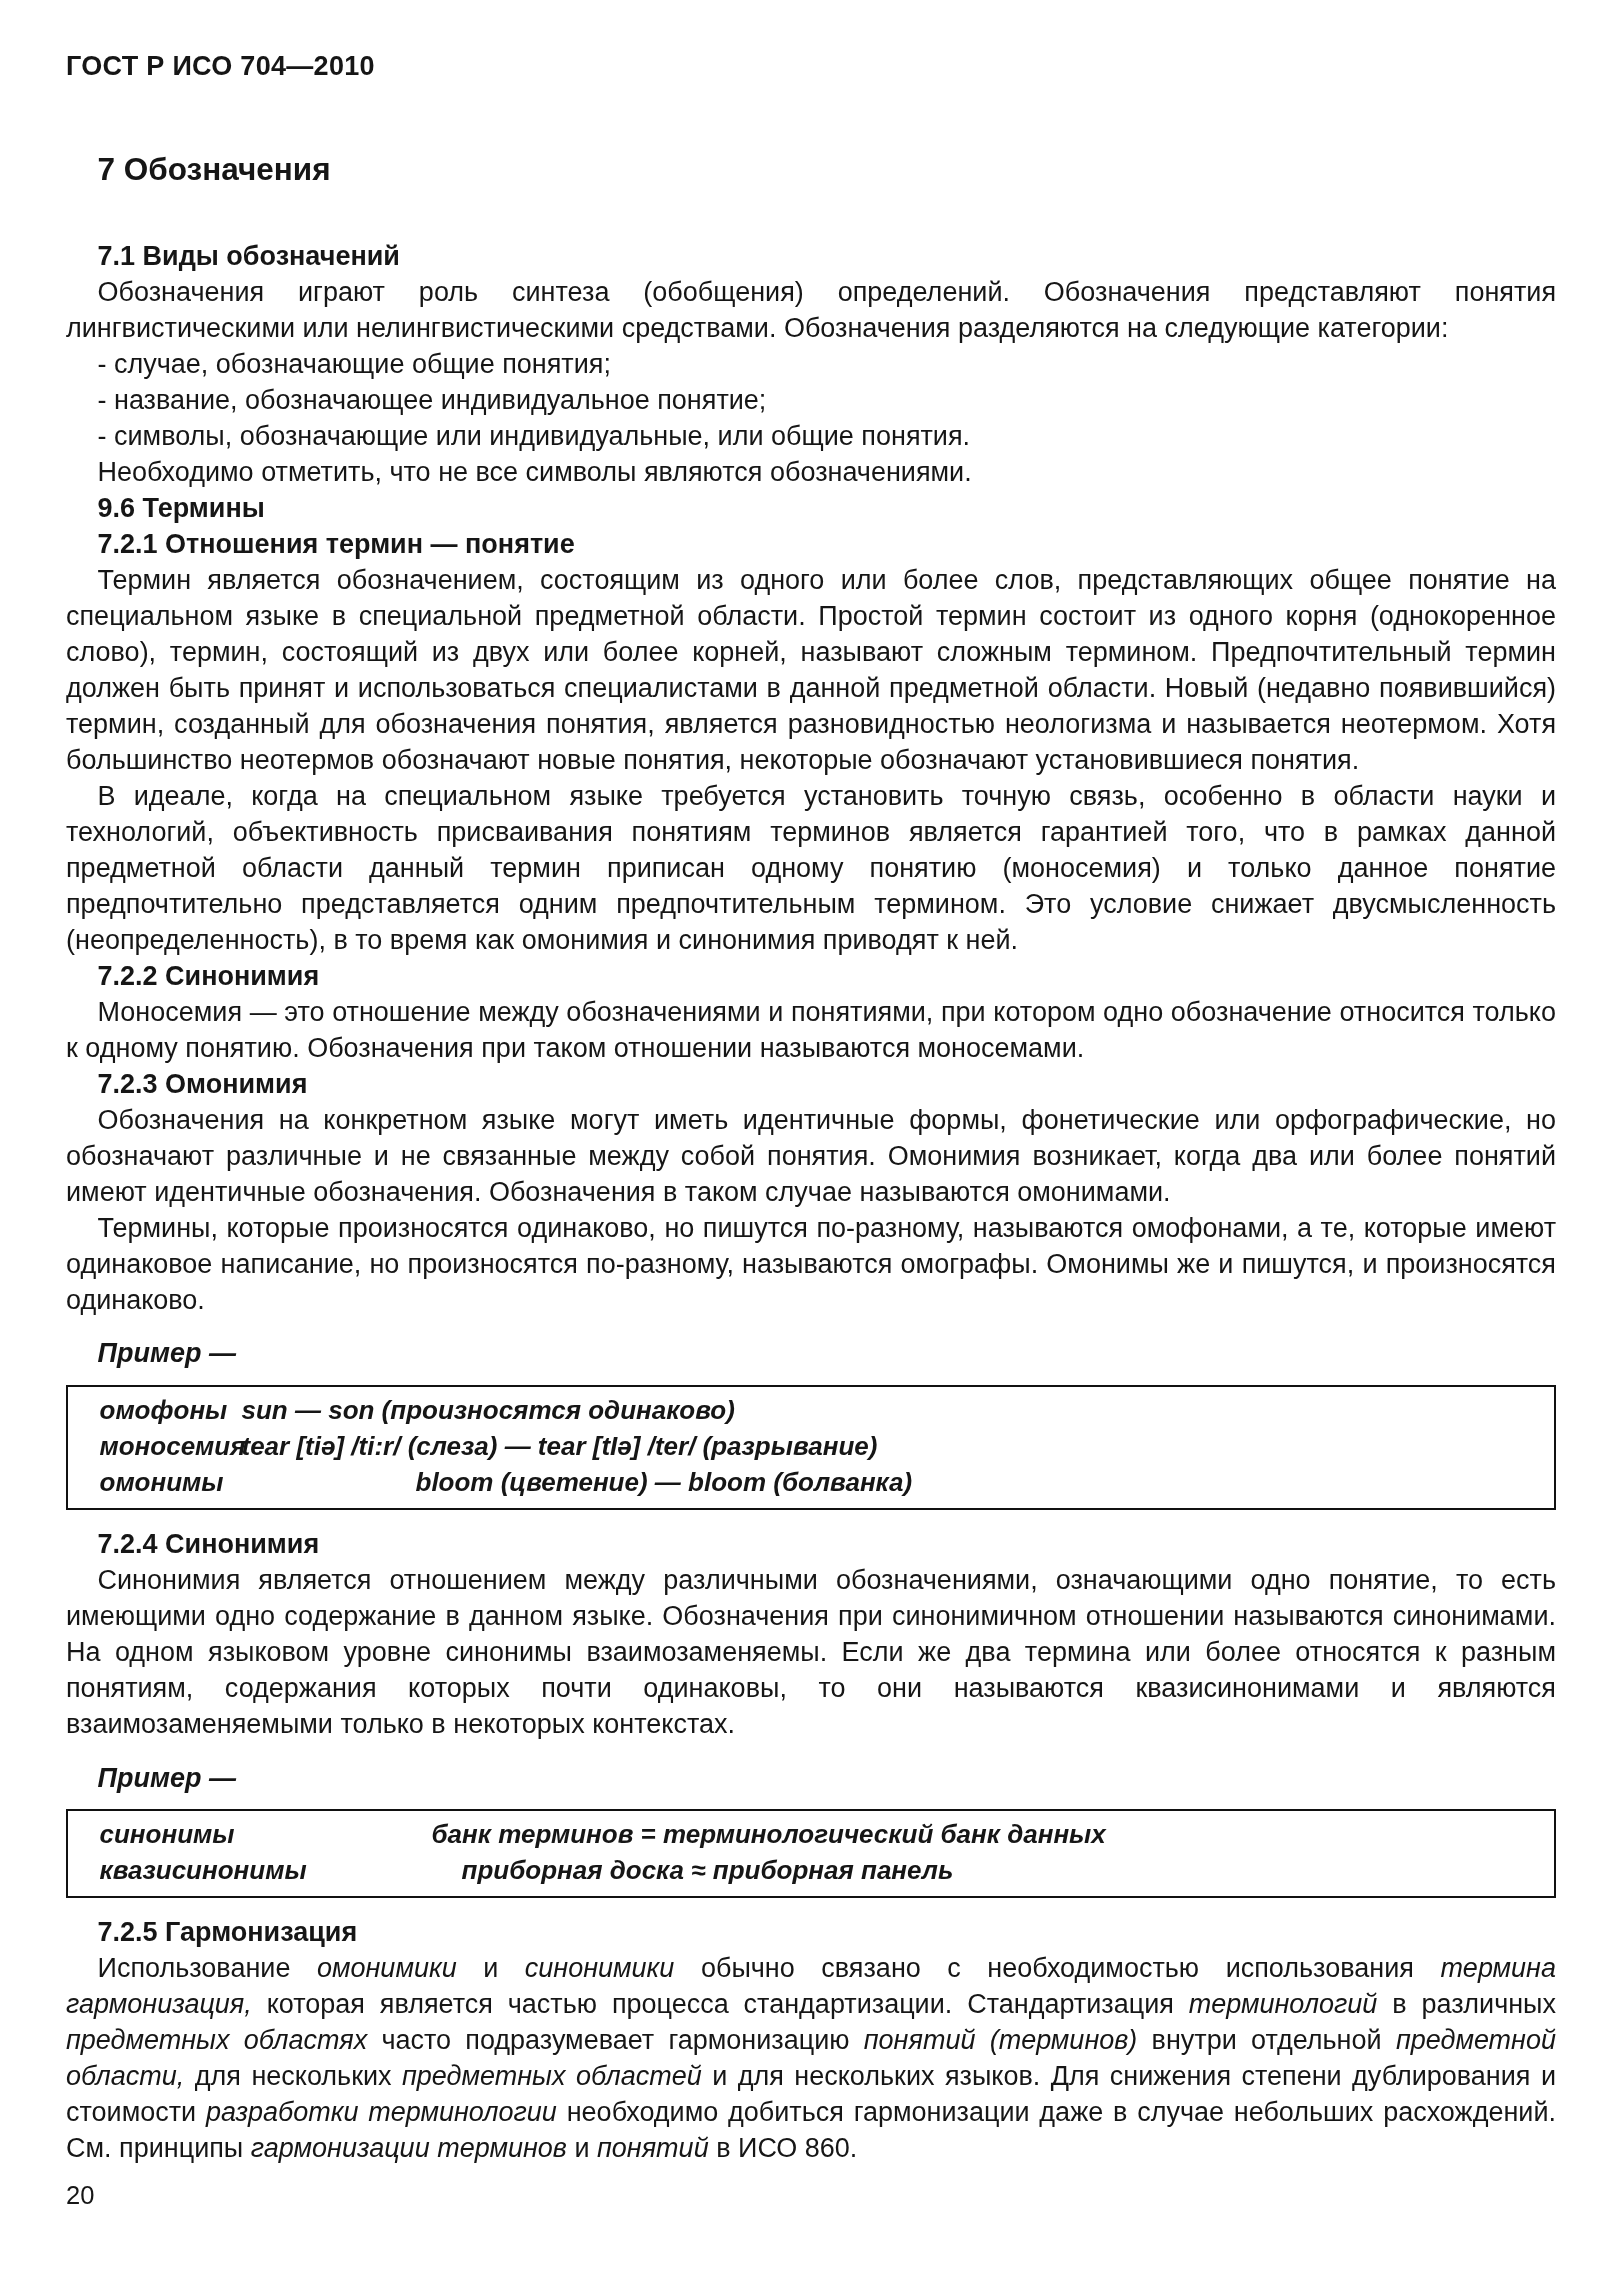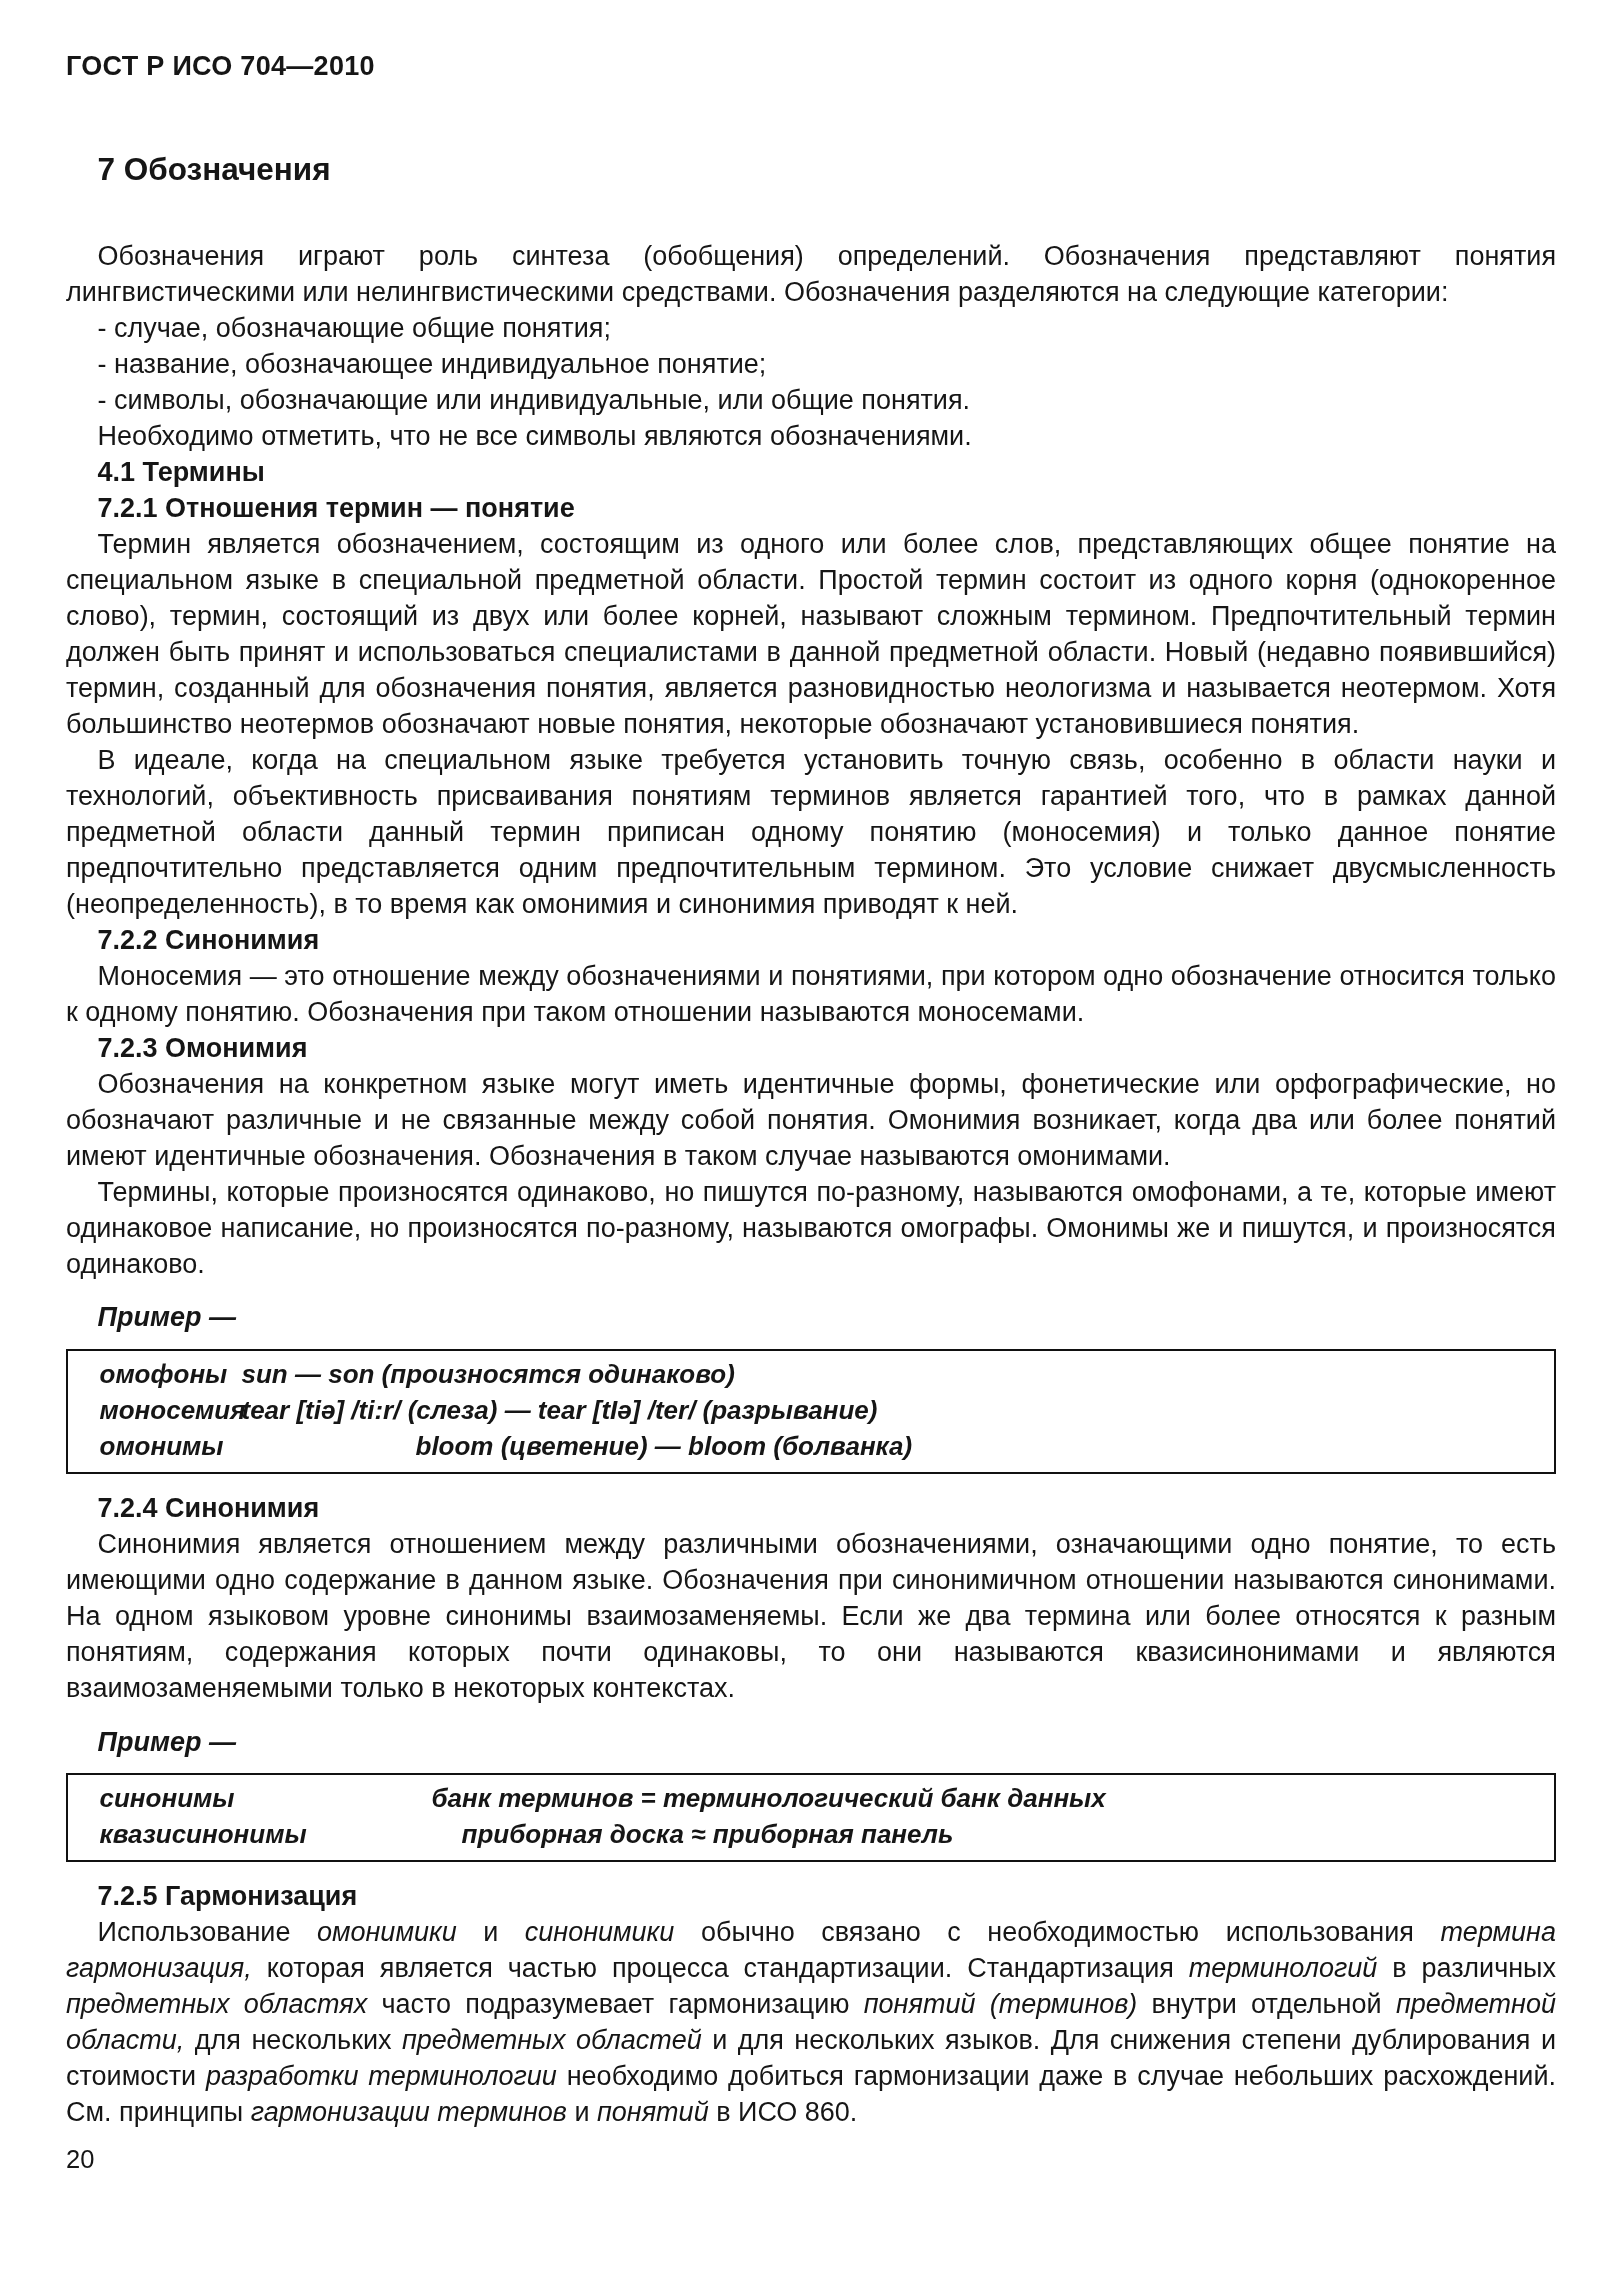--- a/index.html
+++ b/index.html
@@ -66,27 +66,28 @@
 </style>
 </head>
 <body>
 
 <div>
 
   <div class="doc-header">ГОСТ Р ИСО 704—2010</div>
 
   <h1 class="title">7 Обозначения</h1>
 
+  <div class="h2">7.1 Виды обозначений</div>
   <p class="para">Обозначения играют роль синтеза (обобщения) определений. Обозначения представляют понятия лингвистическими или нелингвистическими средствами. Обозначения разделяются на следующие категории:</p>
   <div class="plain">- случае, обозначающие общие понятия;</div>
   <div class="plain">- название, обозначающее индивидуальное понятие;</div>
   <div class="plain">- символы, обозначающие или индивидуальные, или общие понятия.</div>
   <div class="plain">Необходимо отметить, что не все символы являются обозначениями.</div>
 
-  <div class="h2">4.1 Термины</div>
+  <div class="h2">9.6 Термины</div>
 
   <div class="h2">7.2.1 Отношения термин — понятие</div>
   <p class="para">Термин является обозначением, состоящим из одного или более слов, представляющих общее понятие на специальном языке в специальной предметной области. Простой термин состоит из одного корня (однокоренное слово), термин, состоящий из двух или более корней, называют сложным термином. Предпочтительный термин должен быть принят и использоваться специалистами в данной предметной области. Новый (недавно появившийся) термин, созданный для обозначения понятия, является разновидностью неологизма и называется неотермом. Хотя большинство неотермов обозначают новые понятия, некоторые обозначают установившиеся понятия.</p>
   <p class="para">В идеале, когда на специальном языке требуется установить точную связь, особенно в области науки и технологий, объективность присваивания понятиям терминов является гарантией того, что в рамках данной предметной области данный термин приписан одному понятию (моносемия) и только данное понятие предпочтительно представляется одним предпочтительным термином. Это условие снижает двусмысленность (неопределенность), в то время как омонимия и синонимия приводят к ней.</p>
 
   <div class="h2">7.2.2 Синонимия</div>
   <p class="para">Моносемия — это отношение между обозначениями и понятиями, при котором одно обозначение относится только к одному понятию. Обозначения при таком отношении называются моносемами.</p>
 
   <div class="h2">7.2.3 Омонимия</div>
   <p class="para">Обозначения на конкретном языке могут иметь идентичные формы, фонетические или орфографические, но обозначают различные и не связанные между собой понятия. Омонимия возникает, когда два или более понятий имеют идентичные обозначения. Обозначения в таком случае называются омонимами.</p>

